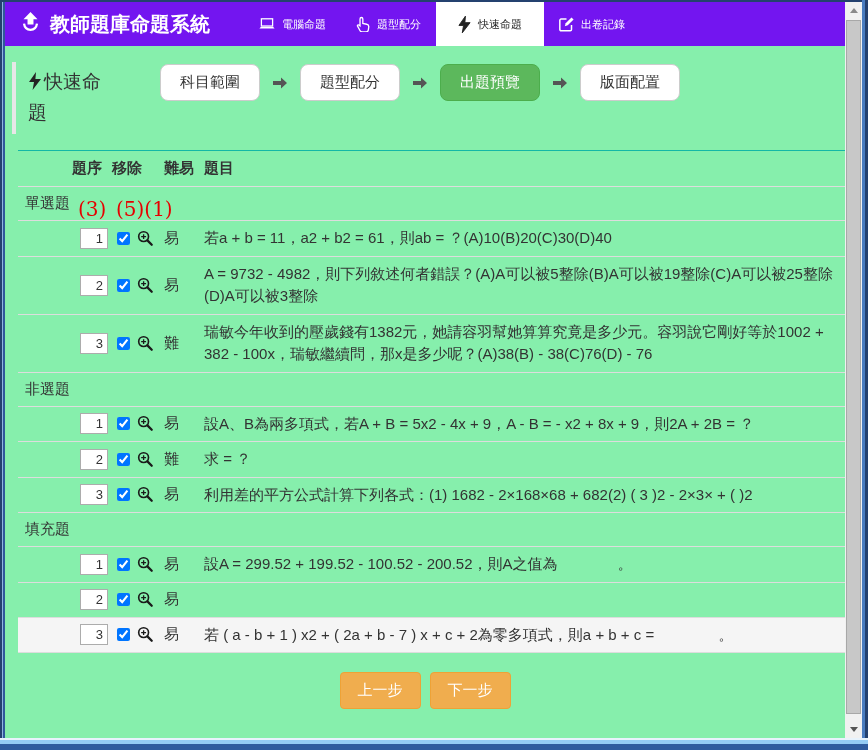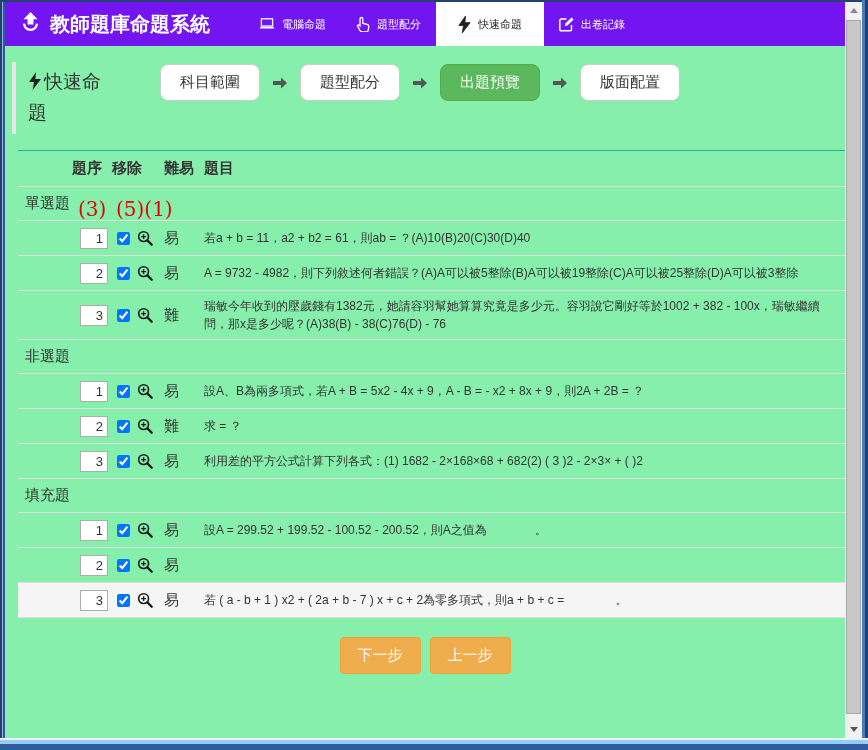--- a/index.html
+++ b/index.html
@@ -55,21 +55,21 @@
   .th-remove { grid-column:3/5; padding-left:2px; }
   .th-diff { grid-column:5; padding-left:2px; }
   .th-q { grid-column:6; }
   .sec-row { height:34px; display:flex; align-items:center; padding-left:7px; font-size:15px; border-bottom:1px solid #ddd; }
   .qrow { padding:6px 0; min-height:35px; }
   .qrow.shaded { background:#f5f5f5; }
   .order-input { grid-column:2; width:28px; height:21px; border:1px solid #acacac; background:#fff; text-align:right; padding-right:4px; font-size:13px; font-family:inherit; color:#333; }
   .chk { grid-column:3; justify-self:center; width:13px; height:13px; }
   .mag { grid-column:4; justify-self:start; padding-left:1px; display:flex; cursor:pointer; }
   .diff { grid-column:5; padding-left:2px; font-size:15px; }
-  .qtext { grid-column:6; font-size:12px; line-height:1.5; padding-right:8px; }
+  .qtext { grid-column:6; font-size:15px; line-height:1.5; padding-right:8px; }
 
   .annotations { position:absolute; top:46px; left:0; z-index:5; color:#e60000; font-family:"DejaVu Serif","Liberation Serif",serif; font-size:20px; }
   .ann { position:absolute; white-space:nowrap; }
   .ann-a { left:60px; } .ann-b { left:98px; }
 
   
   .footer-btns { margin-top:19px; display:flex; justify-content:center; gap:9px; }
   .btn-warn { background:#f0ad4e; border:1px solid #eea236; border-radius:4px; color:#fff; font-size:15px; font-family:inherit; padding:8px 17px; cursor:pointer; }
 </style>
 </head>
@@ -292,22 +292,22 @@
           <span class="qtext">若 ( a - b + 1 ) x2 + ( 2a + b - 7 ) x + c + 2為零多項式，則a + b + c = 　　　　。</span>
         </div>
       </div>
     <div class="annotations">
       <span class="ann ann-a">(3)</span>
       <span class="ann ann-b">(5)(1)</span>
     </div>
   </div>
 
   <div class="footer-btns">
+    <button class="btn-warn">上一步</button>
     <button class="btn-warn">下一步</button>
-    <button class="btn-warn">上一步</button>
   </div>
 
 </div>
 
 <div class="scrollbar">
   <div class="sb-btn sb-up">
       <div class="tri-up"></div>
     </div>
   <div class="sb-thumb"></div>
   <div class="sb-btn sb-down">

